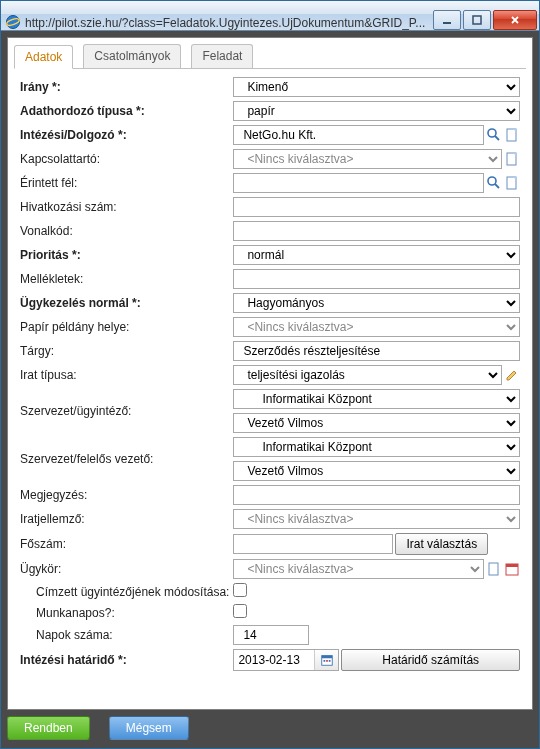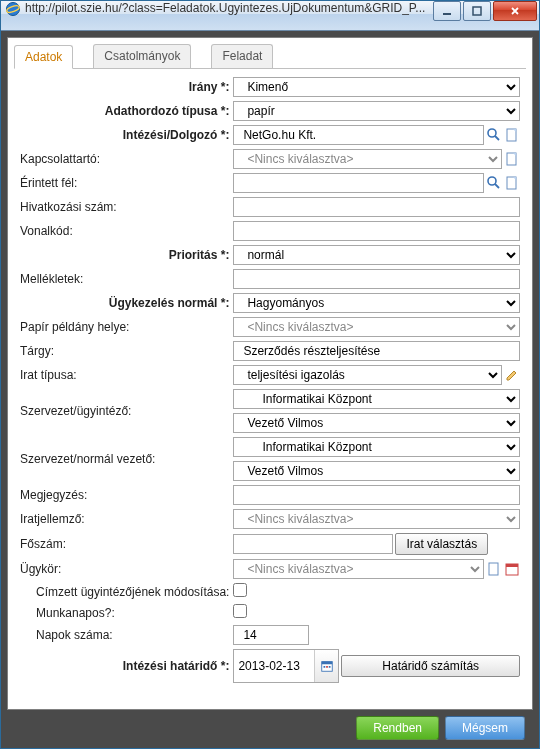--- a/index.html
+++ b/index.html
@@ -1,60 +1,60 @@
 <!DOCTYPE html>
 <html><head>
 <meta charset="utf-8">
 <style>
 * { box-sizing: border-box; margin: 0; padding: 0; font-family: "Segoe UI", Tahoma, sans-serif; }
 body { background: #3a3a3a; width: 540px; height: 749px; overflow: hidden; }
 
 
 .window { width: 540px; height: 749px; border: 1px solid #2a6b9c; display: flex; flex-direction: column; }
-.titlebar { height: 30px; background: linear-gradient(to bottom, #f2f6fb 0%, #d7e4f2 45%, #bcd3ec 46%, #cfe0f2 100%); display: flex; align-items: flex-start; border-bottom: 1px solid #6b89a7; }
+.titlebar { height: 30px; background: linear-gradient(to bottom, #f2f6fb 0%, #d7e4f2 45%, #bcd3ec 46%, #cfe0f2 100%); display: flex; align-items: flex-end; border-bottom: 1px solid #6b89a7; }
 .addr-icon { width: 16px; height: 16px; margin: 0 4px; }
 .addr { flex: 1; font-size: 12px; color: #333; white-space: nowrap; overflow: hidden; text-overflow: ellipsis; padding-right: 4px; }
 .win-btns { display: flex; height: 20px; margin-right: 2px; }
 .win-btn { width: 28px; height: 20px; border: 1px solid #5a7ca0; border-radius: 2px; margin-left: 2px; display: flex; align-items: center; justify-content: center; background: linear-gradient(to bottom, #eaf2fb, #c9dcef); cursor: default; }
 .win-btn.close { width: 44px; background: linear-gradient(to bottom, #f08e7f, #d9472f 45%, #c33a22 46%, #e2674f); border-color: #9b2f1c; color: #fff; }
 .win-btn svg { width: 10px; height: 10px; }
 
 
 .client { flex: 1; background: #4a4a4a; display: flex; flex-direction: column; padding: 6px 6px 0 6px; }
 .panel { flex: 1; background: #fff; border: 1px solid #808080; display: flex; flex-direction: column; overflow: hidden; }
 
 
 .tabs { display: flex; padding: 6px 6px 0 6px; background: #fff; font-size: 12px; }
-.tab { padding: 4px 10px; border: 1px solid #c0c0c0; border-bottom: none; background: #f0f0f0; color: #555; margin-right: 20px; border-top-left-radius: 3px; border-top-right-radius: 3px; cursor: default; }
+.tab { padding: 4px 10px; border: 1px solid #c0c0c0; border-bottom: none; background: #f0f0f0; color: #555; margin-right: 10px; border-top-left-radius: 3px; border-top-right-radius: 3px; cursor: default; }
 .tab.active { background: #fff; color: #cc7a00; border-bottom: 1px solid #fff; position: relative; top: 1px; font-weight: 500; }
 .tabstrip-line { border-bottom: 1px solid #c0c0c0; margin: 0 6px; }
 
 
 .form { flex: 1; overflow-y: auto; padding: 6px 10px 8px 10px; }
 .form table { width: 100%; border-collapse: collapse; }
 .form td { padding: 2px 2px; vertical-align: middle; font-size: 12px; color: #222; }
 .form td.lbl { width: 160px; white-space: nowrap; }
-.form td.lbl.bold { font-weight: bold; text-align: right; }
+.form td.lbl.bold { font-weight: bold; }
 .form td.indent { padding-left: 18px; }
 .fld-wrap { display: flex; align-items: center; gap: 2px; }
 .ctrl { width: 100%; height: 20px; border: 1px solid #a8a8a8; font-size: 12px; padding: 1px 9px; background: #fff; }
 .ctrl.sel { background: #fff; }
 .ctrl.placeholder { color: #888; }
 .ctrl.short { width: 76px; }
 .btn { height: 22px; border: 1px solid #8a8a8a; background: linear-gradient(to bottom, #fefefe, #e2e2e2); font-size: 12px; padding: 0 10px; border-radius: 2px; cursor: default; }
 .icon-slot { width: 16px; height: 16px; flex-shrink: 0; display: flex; align-items: center; justify-content: center; }
 .checkbox { width: 14px; height: 14px; }
 
 
-.date-wrap { display: flex; align-items: center; border: 1px solid #a8a8a8; height: 34px; }
+.date-wrap { display: flex; align-items: center; border: 1px solid #a8a8a8; height: 22px; }
 .date-wrap input { border: none; height: 100%; width: 80px; font-size: 12px; padding: 0 4px; }
 .date-wrap .cal-btn { width: 24px; height: 100%; border-left: 1px solid #ccc; display: flex; align-items: center; justify-content: center; background: linear-gradient(to bottom, #fff, #e8e8e8); }
 
 
-.footer { background: #4a4a4a; padding: 6px 8px 8px 0; display: flex; justify-content: flex-end; gap: 6px; }
+.footer { background: #4a4a4a; padding: 6px 8px 8px 0; display: flex; gap: 19px; }
 .footer .fbtn { height: 24px; padding: 0 16px; border-radius: 3px; font-size: 12px; color: #fff; border: 1px solid rgba(0,0,0,.3); cursor: default; }
 .fbtn.ok { background: linear-gradient(to bottom, #8bd65a, #55b31f); }
 .fbtn.cancel { background: linear-gradient(to bottom, #8fc1f0, #4a92da); }
 
 
 svg { display: block; }
 </style>
 </head>
 <body>
 
@@ -204,21 +204,21 @@
                 </td>
           </tr>
           <tr>
             <td class="lbl" rowspan="2">Szervezet/ügyintéző:</td>
             <td><select class="ctrl sel" style="padding-left:24px"><option>Informatikai Központ</option></select></td>
           </tr>
           <tr>
             <td><select class="ctrl sel"><option>Vezető Vilmos</option></select></td>
           </tr>
           <tr>
-            <td class="lbl" rowspan="2">Szervezet/normál vezető:</td>
+            <td class="lbl" rowspan="2">Szervezet/felelős vezető:</td>
             <td><select class="ctrl sel" style="padding-left:24px"><option>Informatikai Központ</option></select></td>
           </tr>
           <tr>
             <td><select class="ctrl sel"><option>Vezető Vilmos</option></select></td>
           </tr>
           <tr>
             <td class="lbl">Megjegyzés:</td>
             <td><input class="ctrl" style=""></td>
           </tr>
           <tr>

